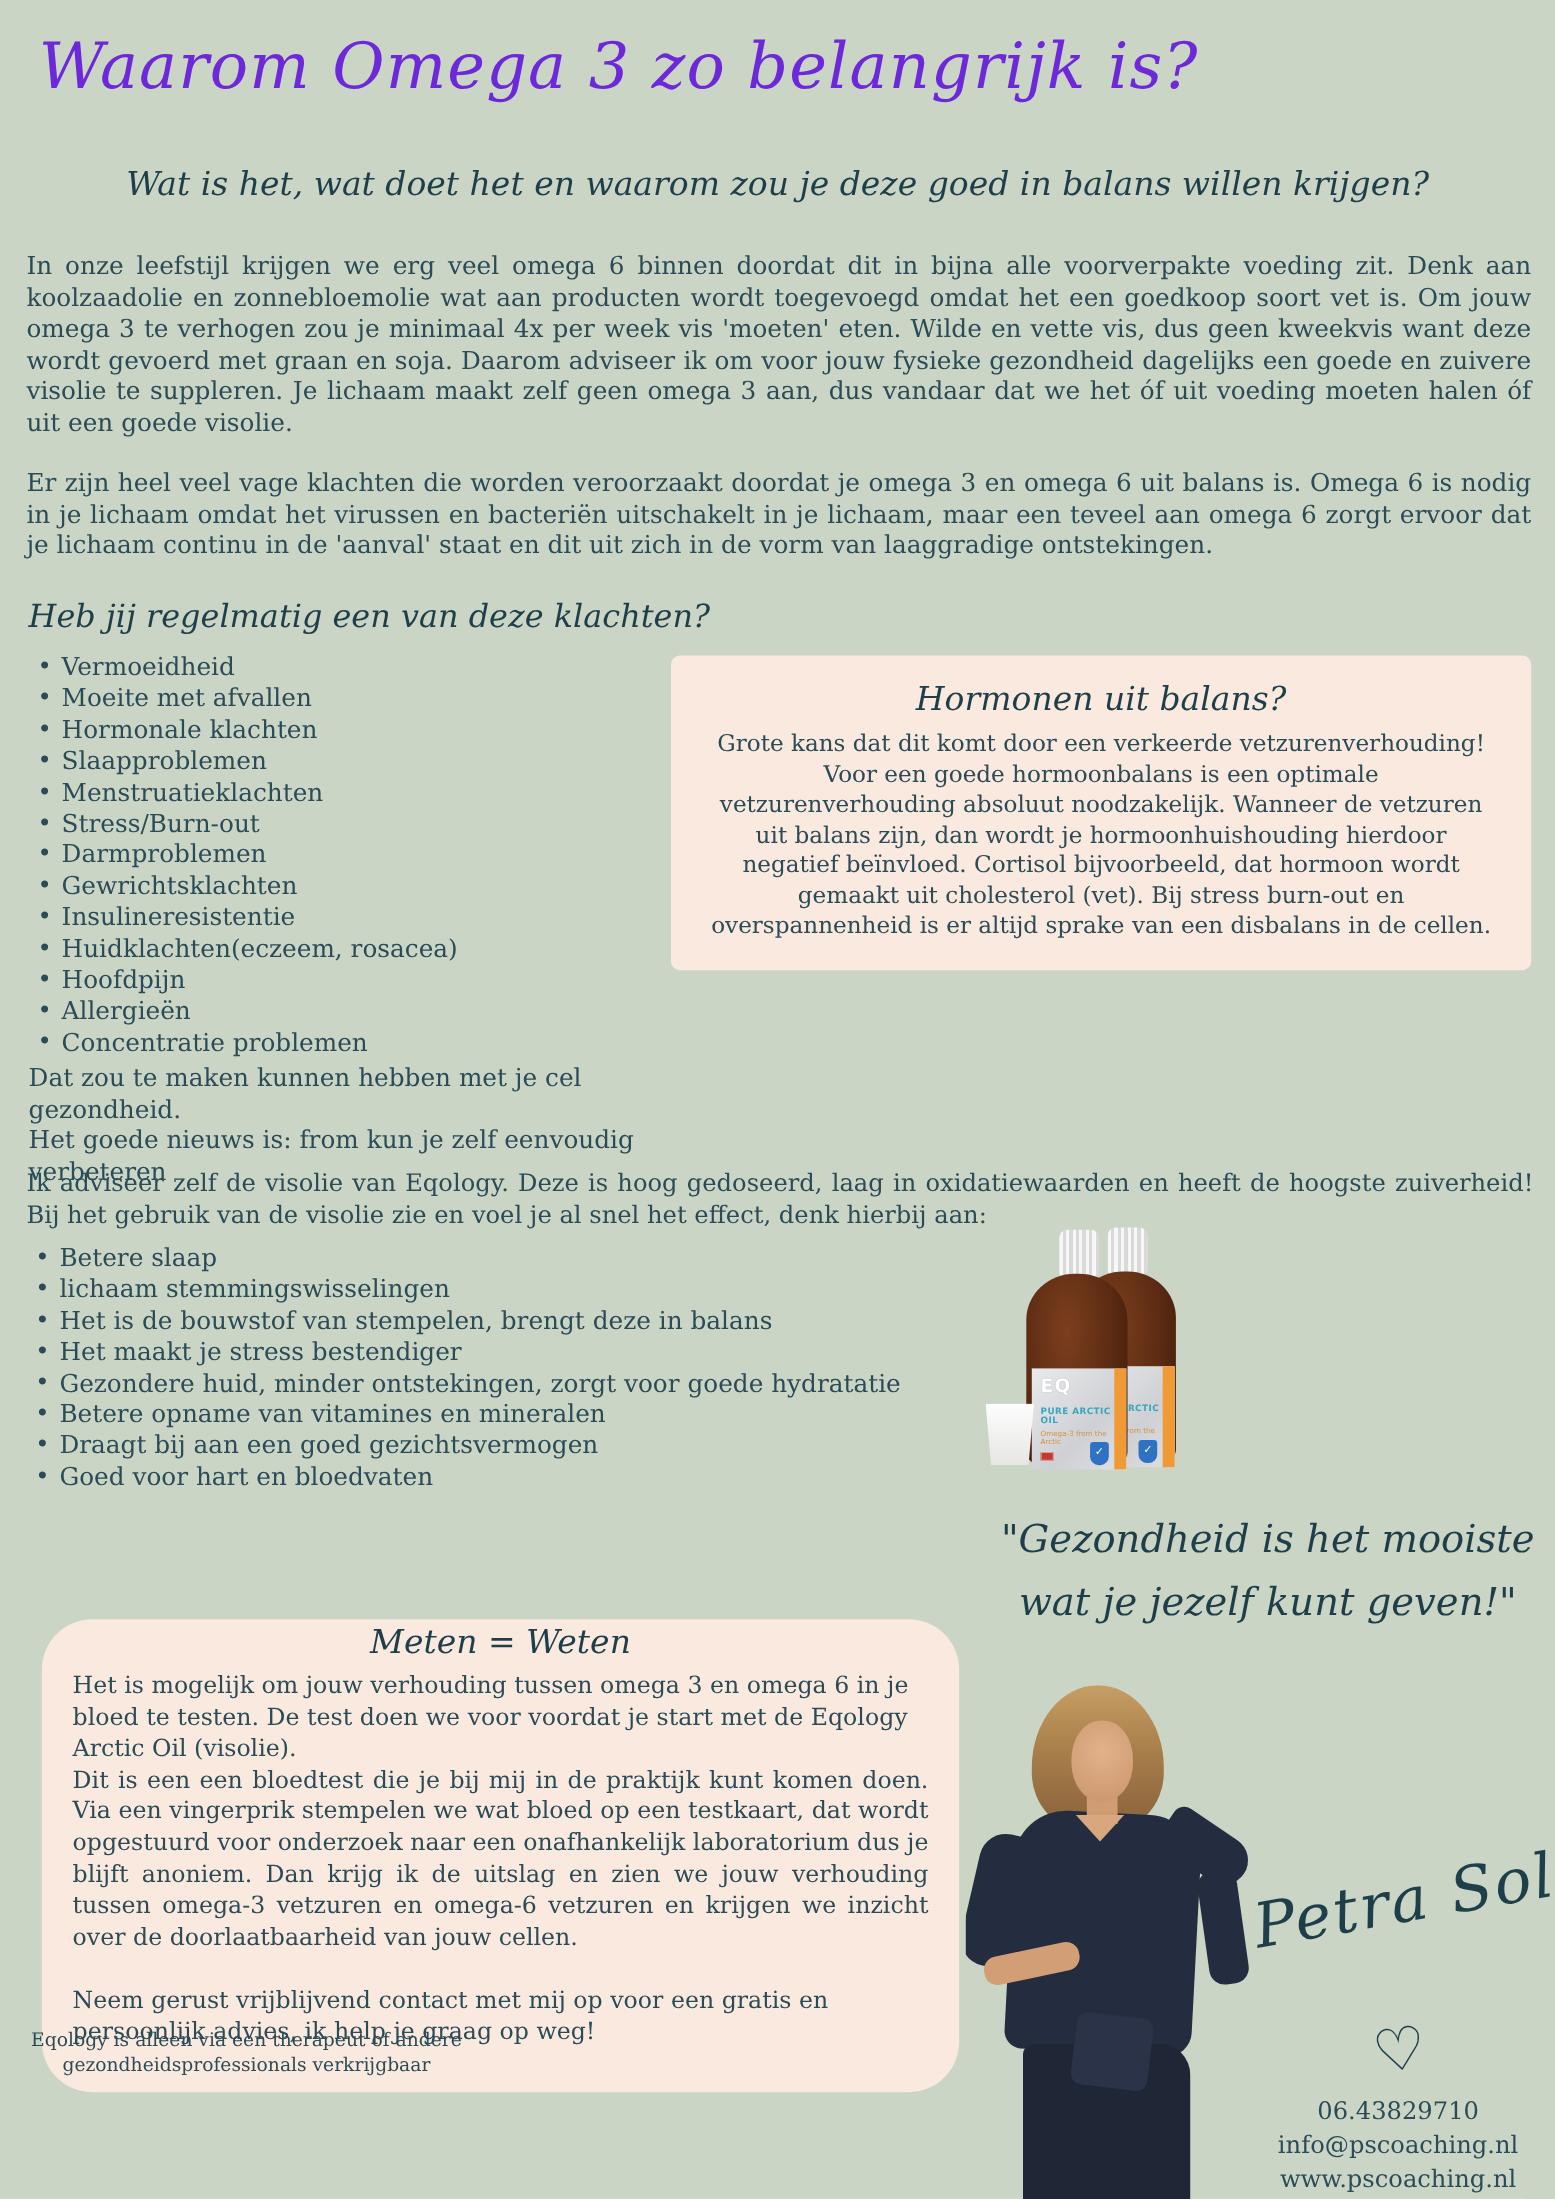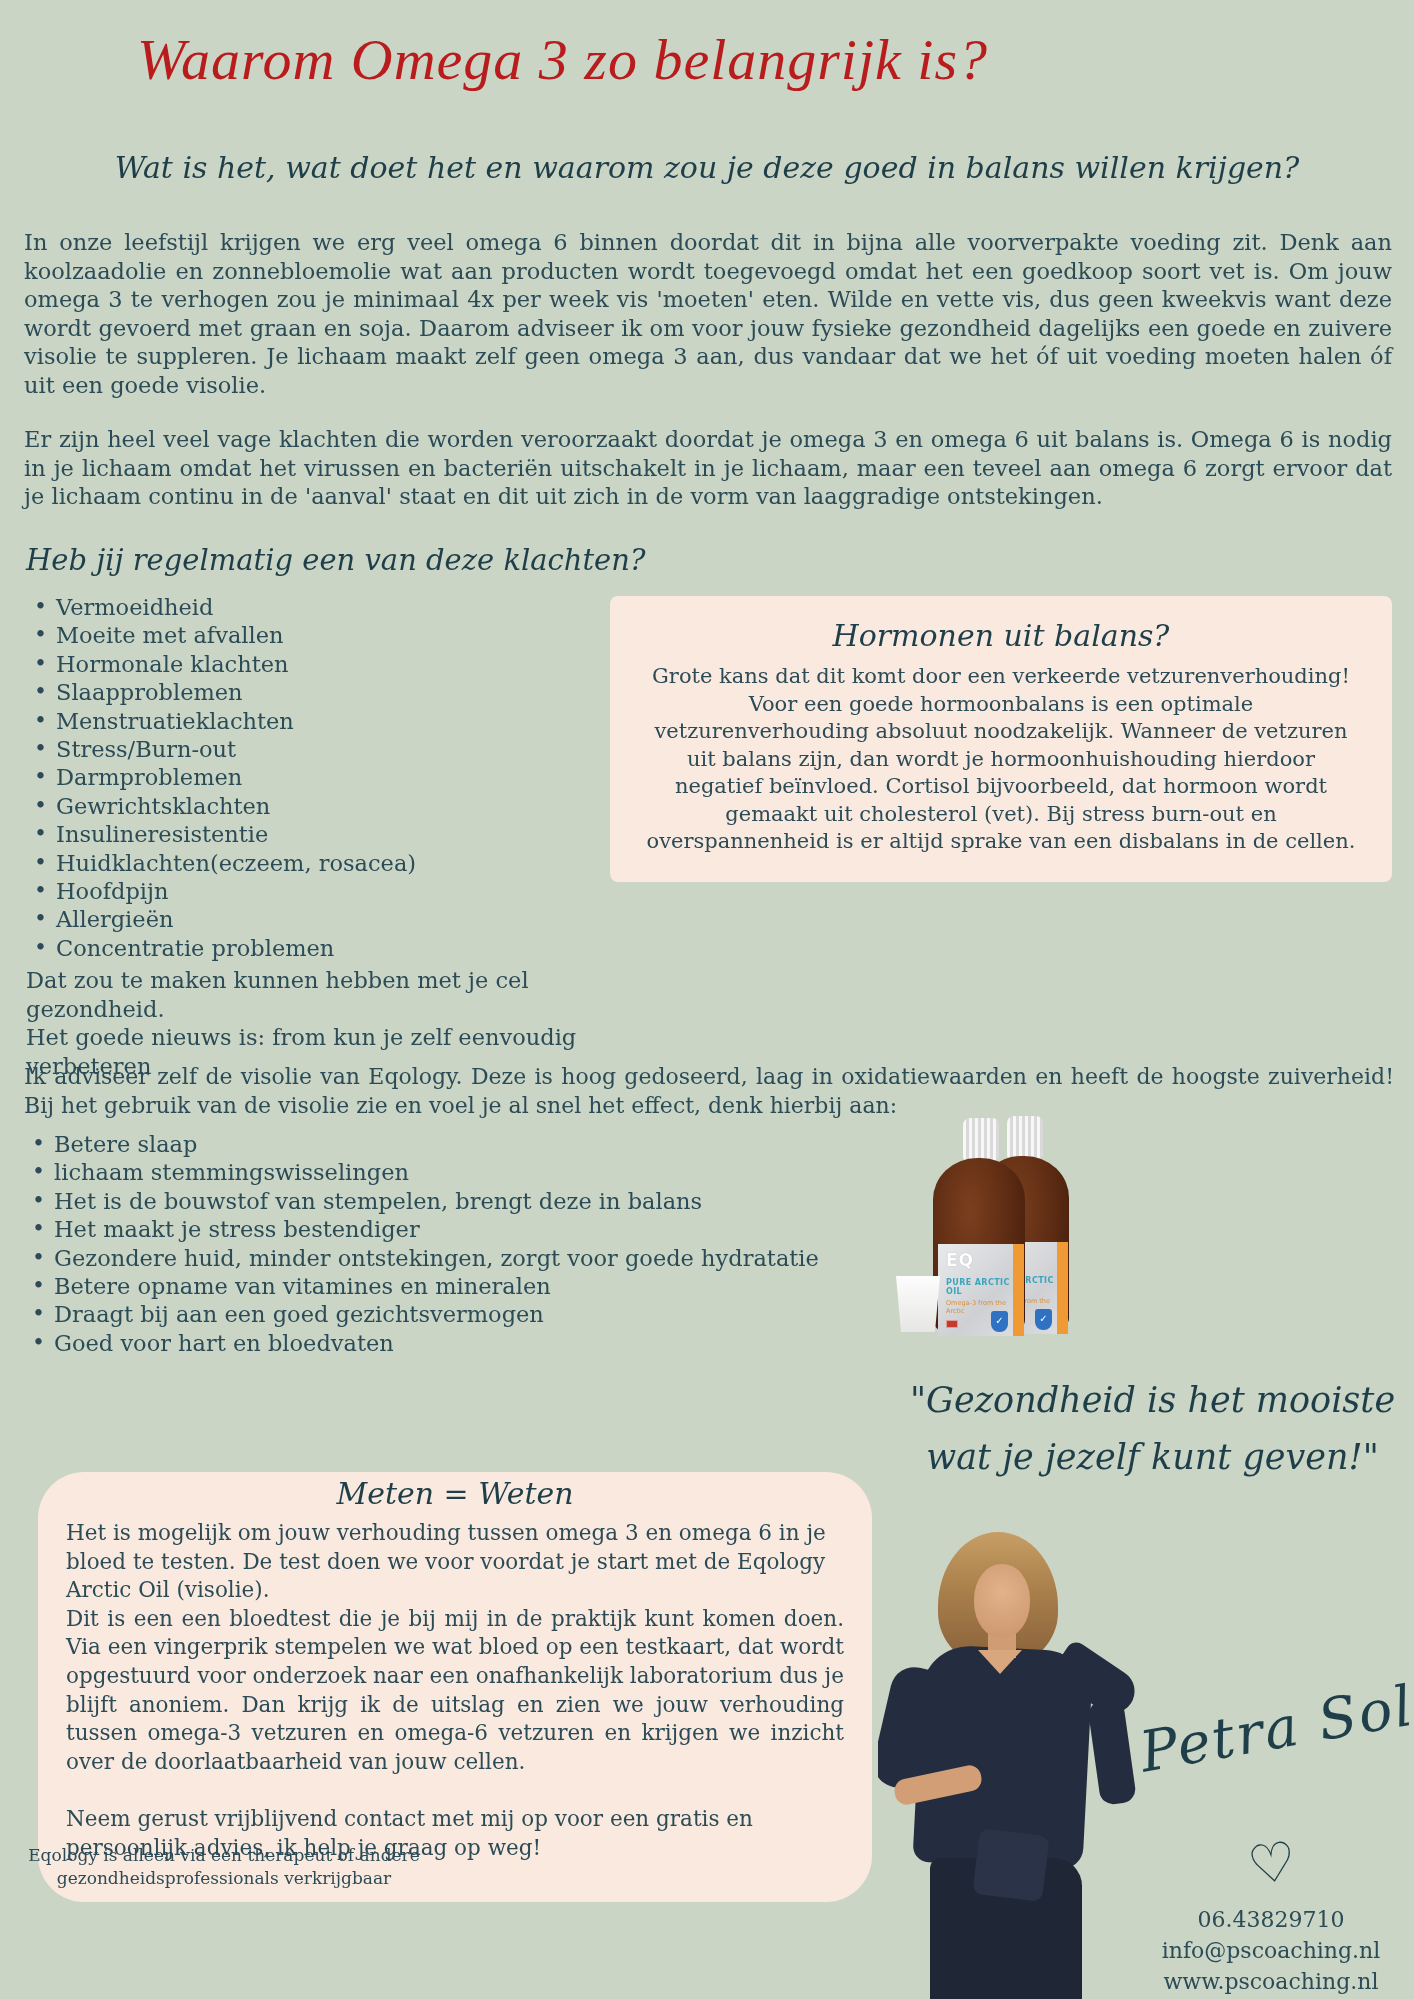--- a/index.html
+++ b/index.html
@@ -5,21 +5,21 @@
   html,body{margin:0;padding:0;}
   .page{
     position:relative; width:1414px; height:1999px;
     background:#cad5c5; overflow:hidden;
     font-family:"DejaVu Serif", serif;
     color:#2b4b57;
   }
   .abs{position:absolute;}
   .title{
     top:26px; left:0; width:1125px; text-align:center;
-    font-style:italic; font-size:58px; color:#b91c1c; letter-spacing:1px;font-family:Liberation Serif, serif;
+    font-style:italic; font-size:58px; color:#6d28d9; letter-spacing:1px;
   }
   .subtitle{
     top:150px; left:0; width:1414px; text-align:center;
     font-style:italic; font-size:30px; color:#1e3e4a;
   }
   .intro{ top:228px; left:24px; width:1368px; font-size:22.5px; line-height:28.5px; text-align:justify;}
   .intro p{margin:0 0 26px 0;}
   .section-heading{ font-style:italic; font-size:29px; color:#1e3e4a; }
   .complaints{ top:543px; left:26px; width:640px; }
   .complaints ul{ margin:16px 0 4px 0; padding:0; list-style:none; font-size:22.5px; }

